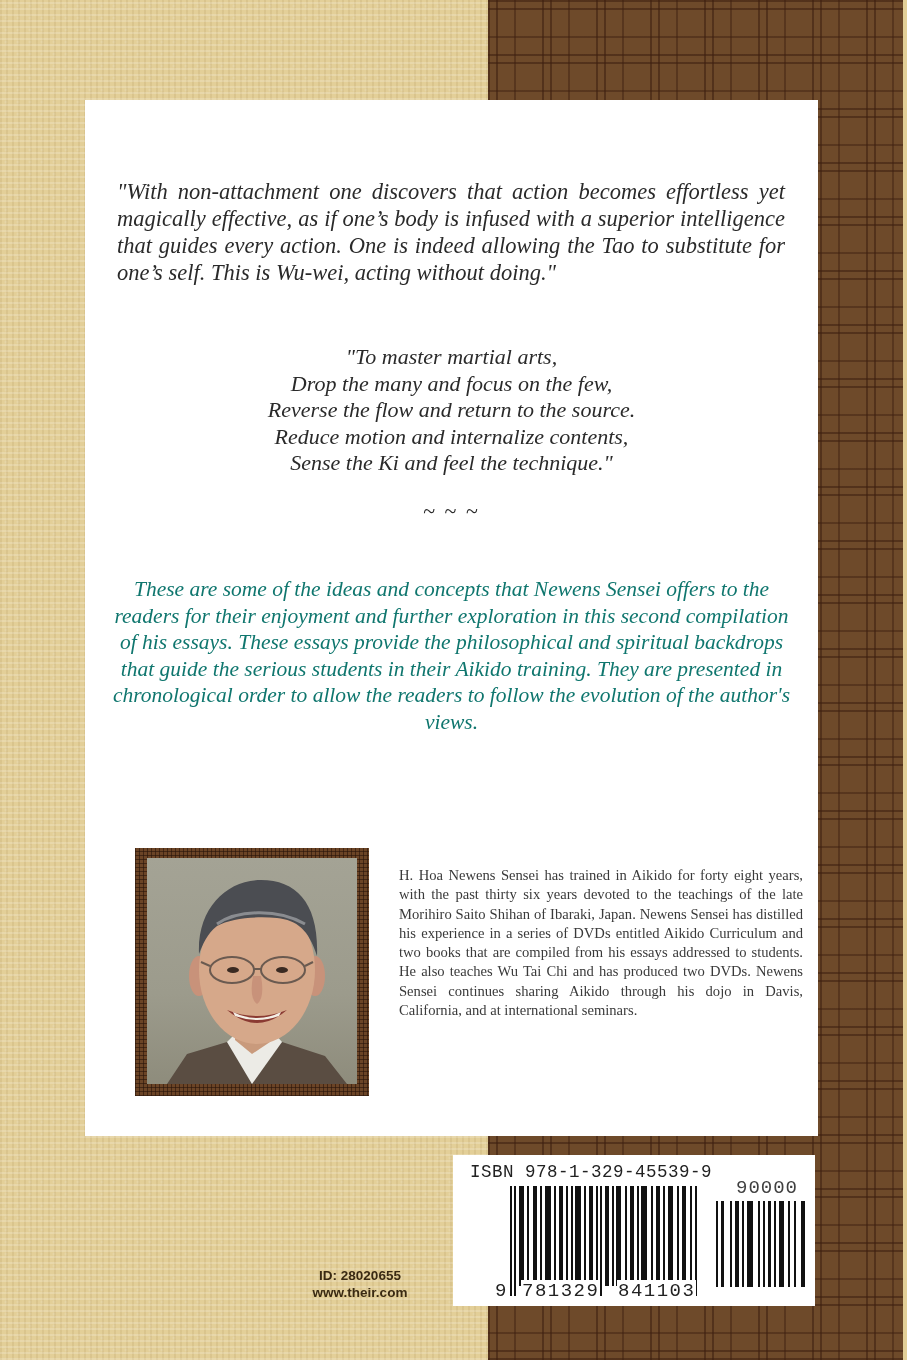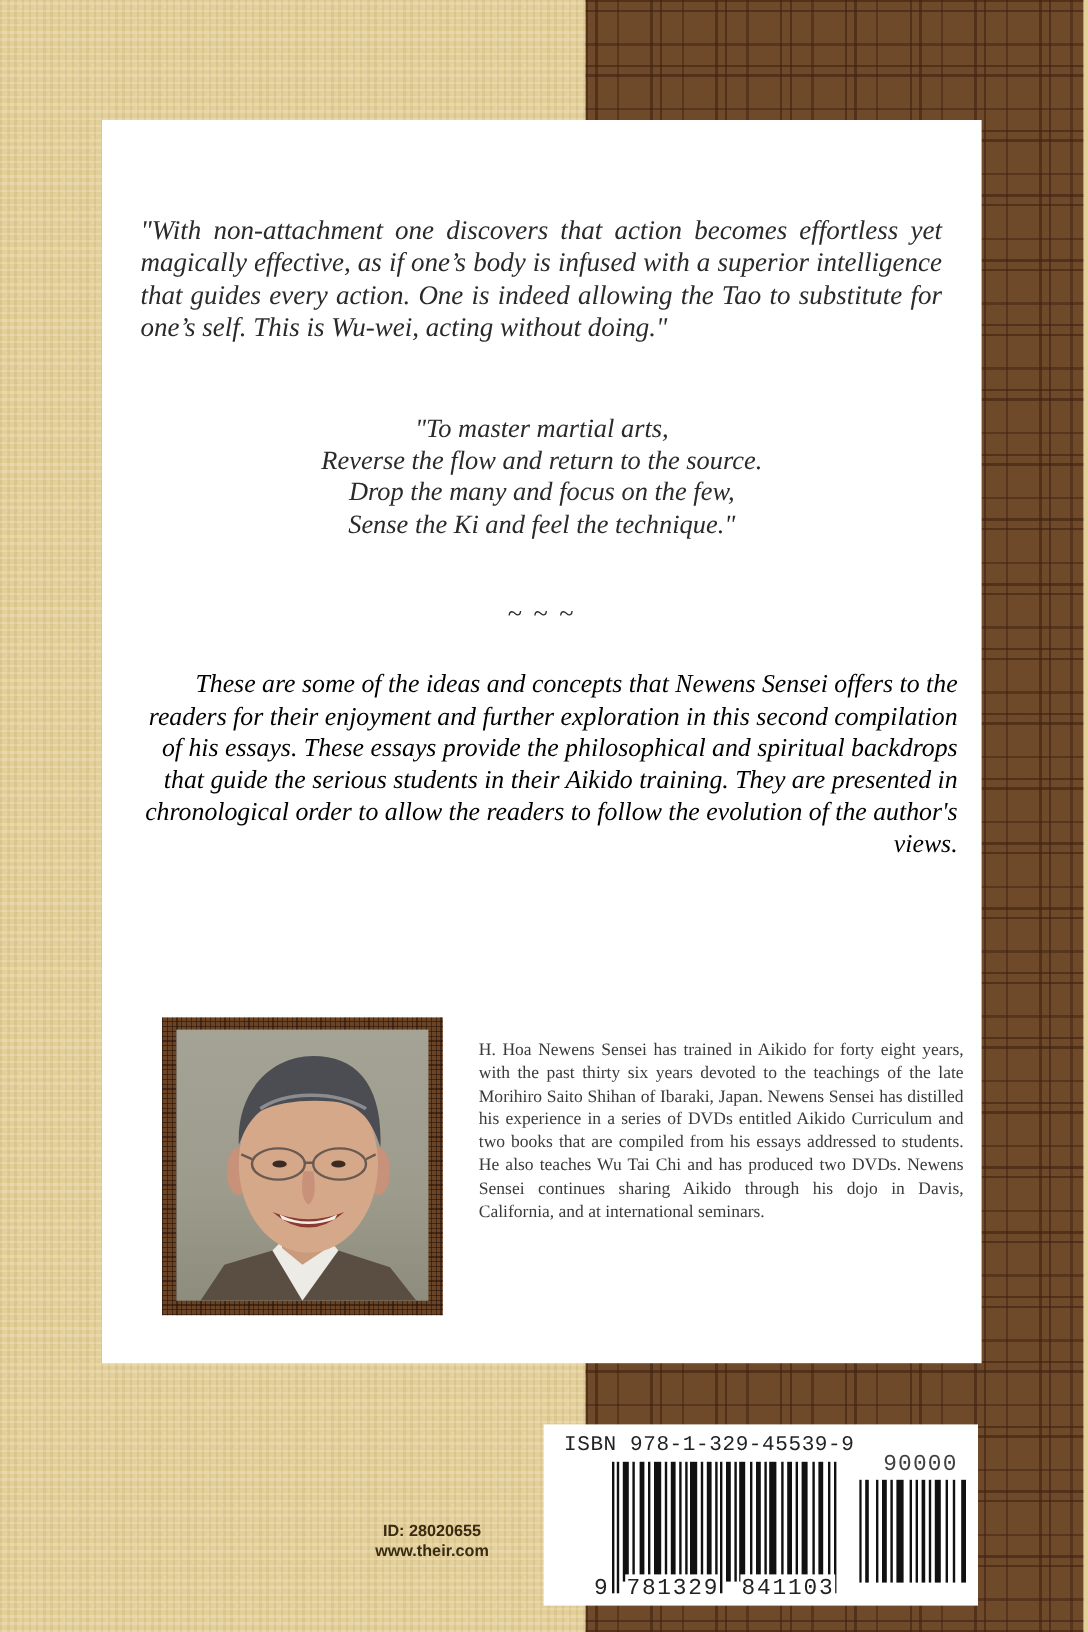--- a/index.html
+++ b/index.html
@@ -35,23 +35,23 @@
     position: absolute; left: 0; top: 244px; width: 733px;
     font-style: italic; font-size: 22px; line-height: 26.5px; color: #2a2a2a;
     text-align: center; margin: 0;
   }
   .poem div { white-space: nowrap; }
   .separator {
     position: absolute; left: 0; top: 398px; width: 733px;
     text-align: center; font-size: 22px; color: #2a2a2a; letter-spacing: 2px;
   }
   .desc {
-    position: absolute; left: 20px; top: 457px; width: 693px;
-    font-style: italic; font-size: 21.5px; line-height: 26.5px; color: #000000;
-    text-align: right; margin: 0;
+    position: absolute; left: 20px; top: 476px; width: 693px;
+    font-style: italic; font-size: 21.5px; line-height: 26.5px; color: #0f766e;
+    text-align: center; margin: 0;
   }
   .photo-frame {
     position: absolute; left: 50px; top: 748px; width: 234px; height: 248px;
     background-color: #6b4426;
     background-image:
       repeating-linear-gradient(90deg, rgba(40,20,10,0.6) 0 1px, rgba(0,0,0,0) 1px 4px),
       repeating-linear-gradient(0deg, rgba(40,20,10,0.6) 0 1px, rgba(0,0,0,0) 1px 4px);
     box-sizing: border-box;
   }
   .photo {
@@ -60,21 +60,20 @@
     overflow: hidden;
   }
   .bio {
     position: absolute; left: 298px; top: 750px; width: 404px;
     font-size: 14.6px; line-height: 19.3px; color: #3a3a3a;
     text-align: justify; text-align-last: left; margin: 16px;
   }
   .barcode-box {
     position: absolute; left: 453px; top: 1155px; width: 362px; height: 151px;
     background: #ffffff;
-    margin-top: 32px;
   }
   .isbn-text {
     position: absolute; left: 17px; top: 7px;
     font-family: "Liberation Mono", monospace; font-size: 17.5px; color: #222;
     letter-spacing: 0.5px; white-space: nowrap;
   }
   .price-code {
     position: absolute; left: 283px; top: 22px;
     font-family: "Liberation Mono", monospace; font-size: 19px; color: #404040;
     letter-spacing: 1px;
@@ -107,22 +106,23 @@
 <body>
 
 <div class="brown-panel"></div>
 <div class="right-edge"></div>
 
 <div class="card">
   <p class="quote1">"With non-attachment one discovers that action becomes effortless yet magically effective, as if one’s body is infused with a superior intelligence that guides every action. One is indeed allowing the Tao to substitute for one’s self. This is Wu-wei, acting without doing."</p>
 
   <div class="poem">
     <div>"To master martial arts,</div>
+    <div>Drop the many and focus on the few,</div>
     <div>Reverse the flow and return to the source.</div>
-    <div>Drop the many and focus on the few,</div>
+    <div>Reduce motion and internalize contents,</div>
     <div>Sense the Ki and feel the technique."</div>
   </div>
 
   <div class="separator">~ ~ ~</div>
 
   <p class="desc">These are some of the ideas and concepts that Newens Sensei offers to the readers for their enjoyment and further exploration in this second compilation of his essays. These essays provide the philosophical and spiritual backdrops that guide the serious students in their Aikido training. They are presented in chronological order to allow the readers to follow the evolution of the author's views.</p>
 
   <div class="photo-frame">
     <div class="photo" title="Portrait of H. Hoa Newens Sensei smiling, wearing glasses, white shirt and checked jacket">
       <svg width="210" height="226" viewBox="0 0 210 226" xmlns="http://www.w3.org/2000/svg">

